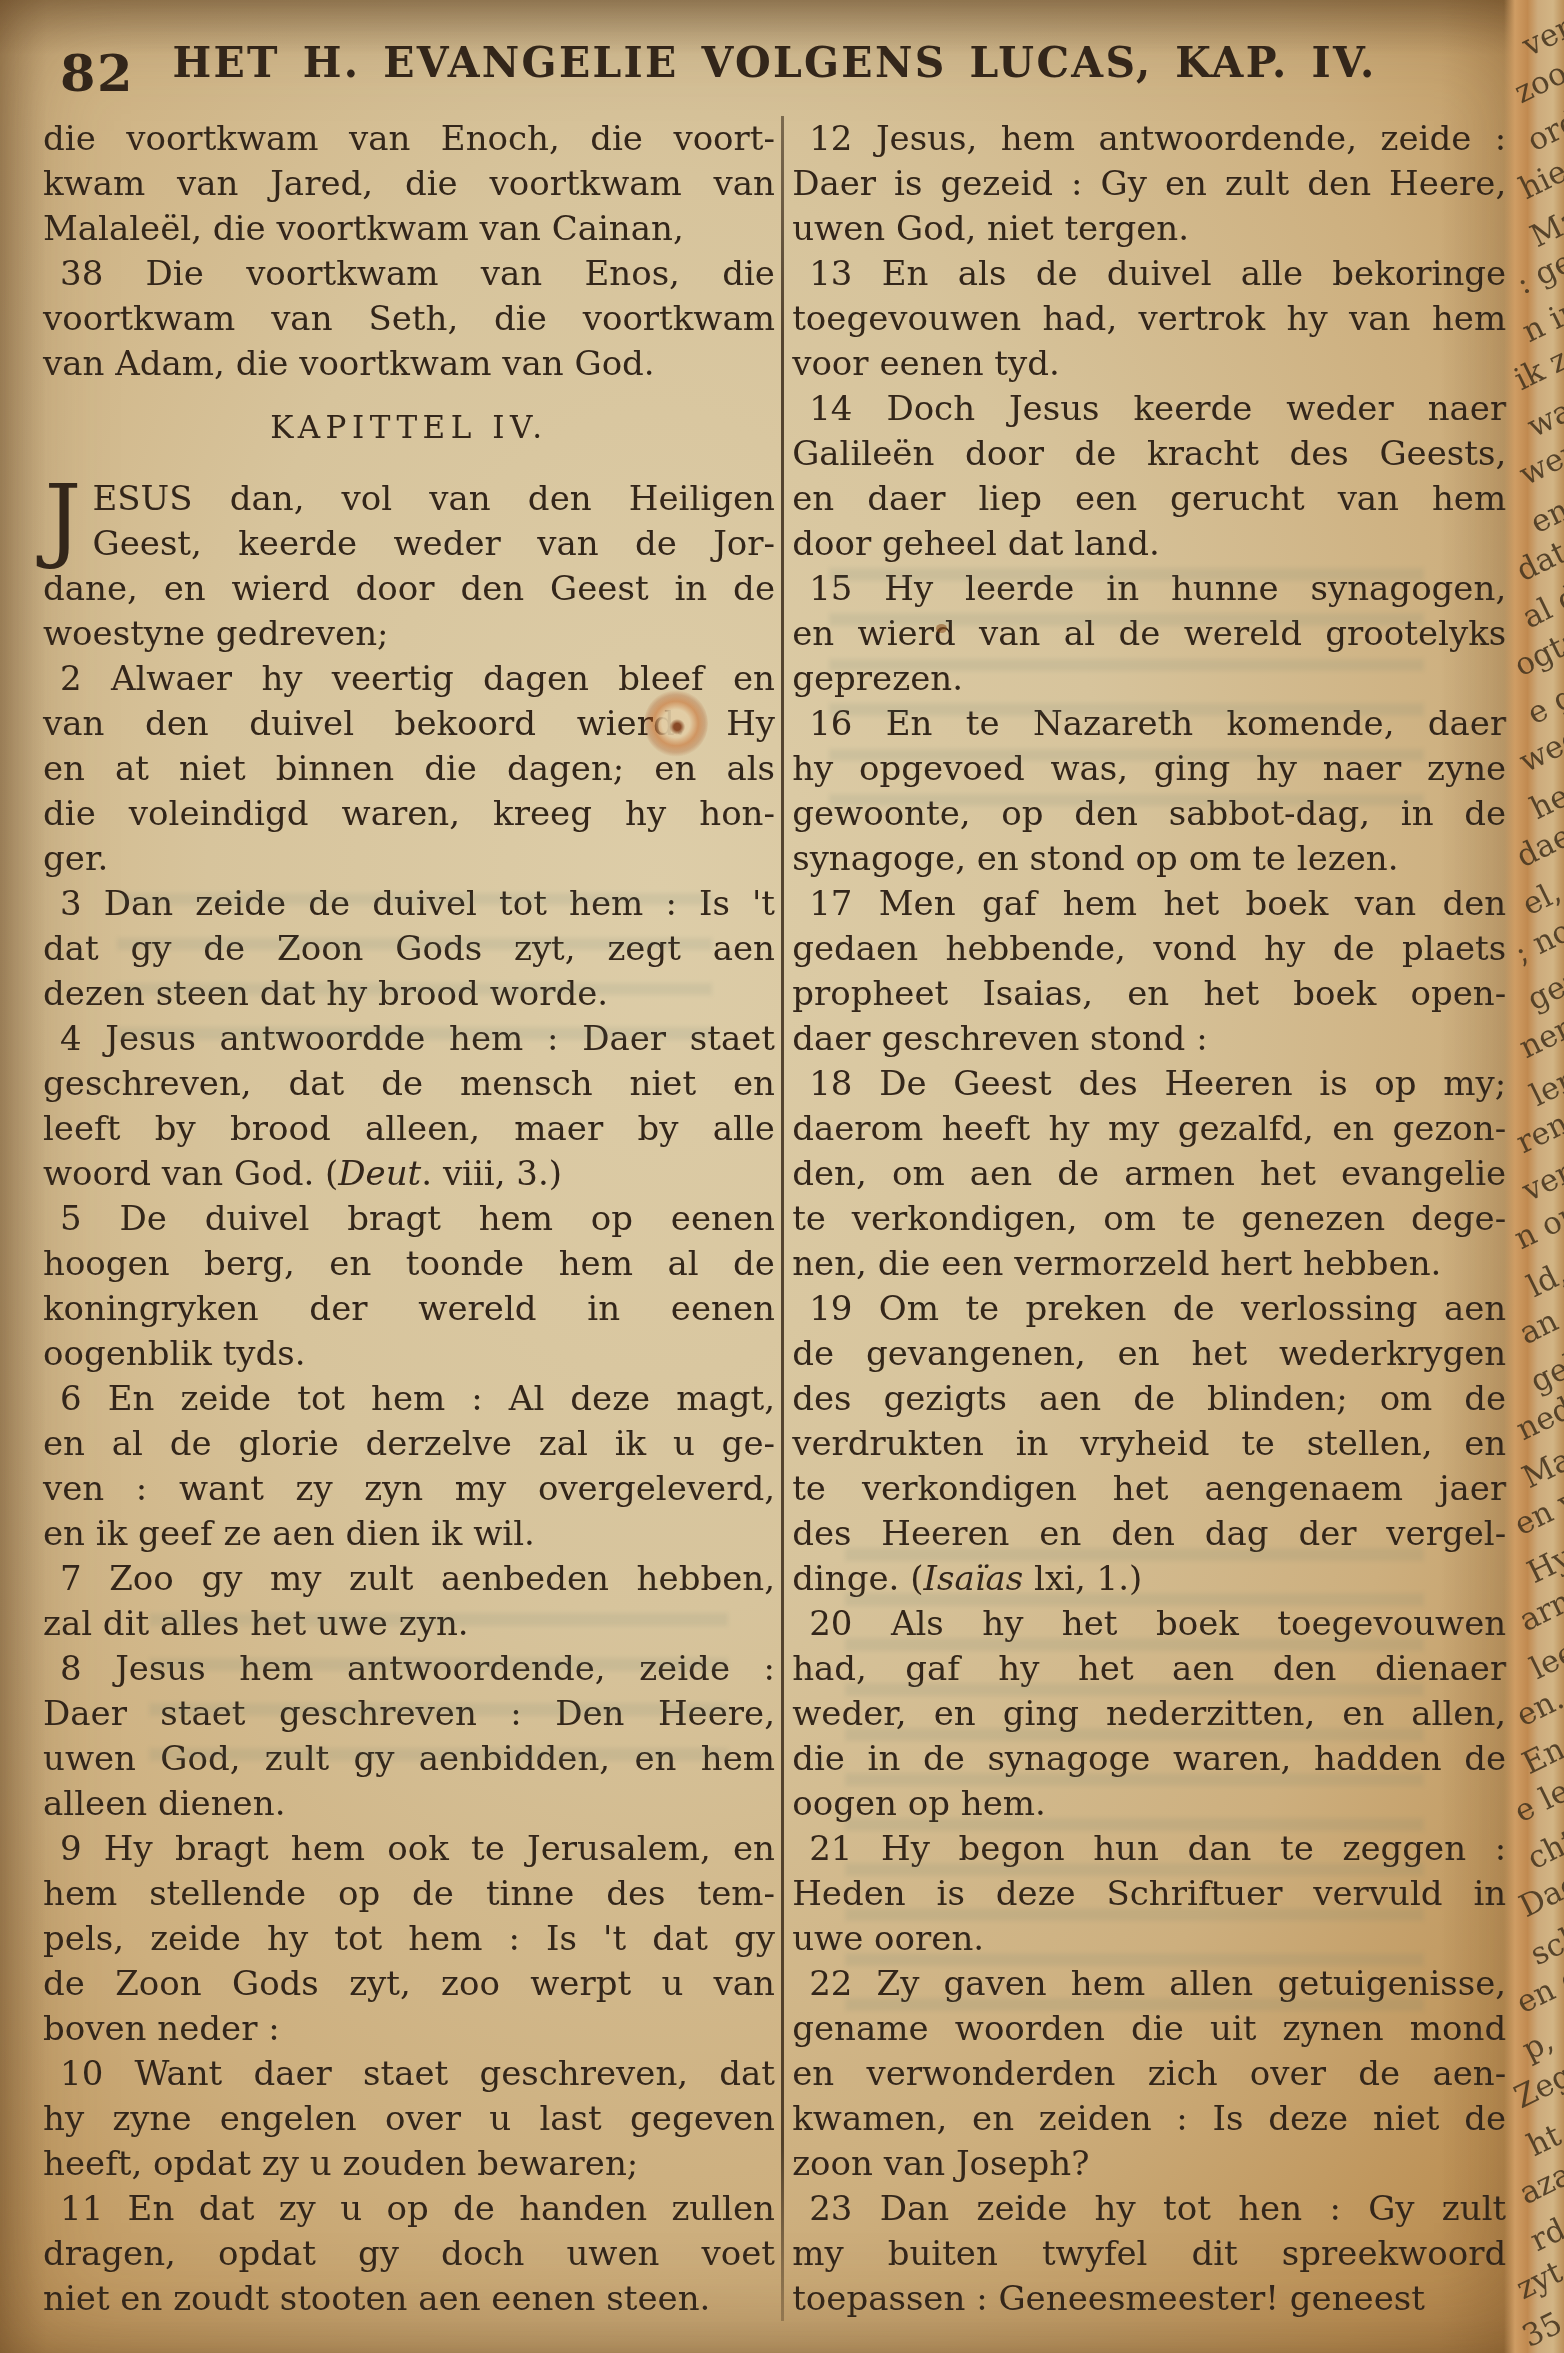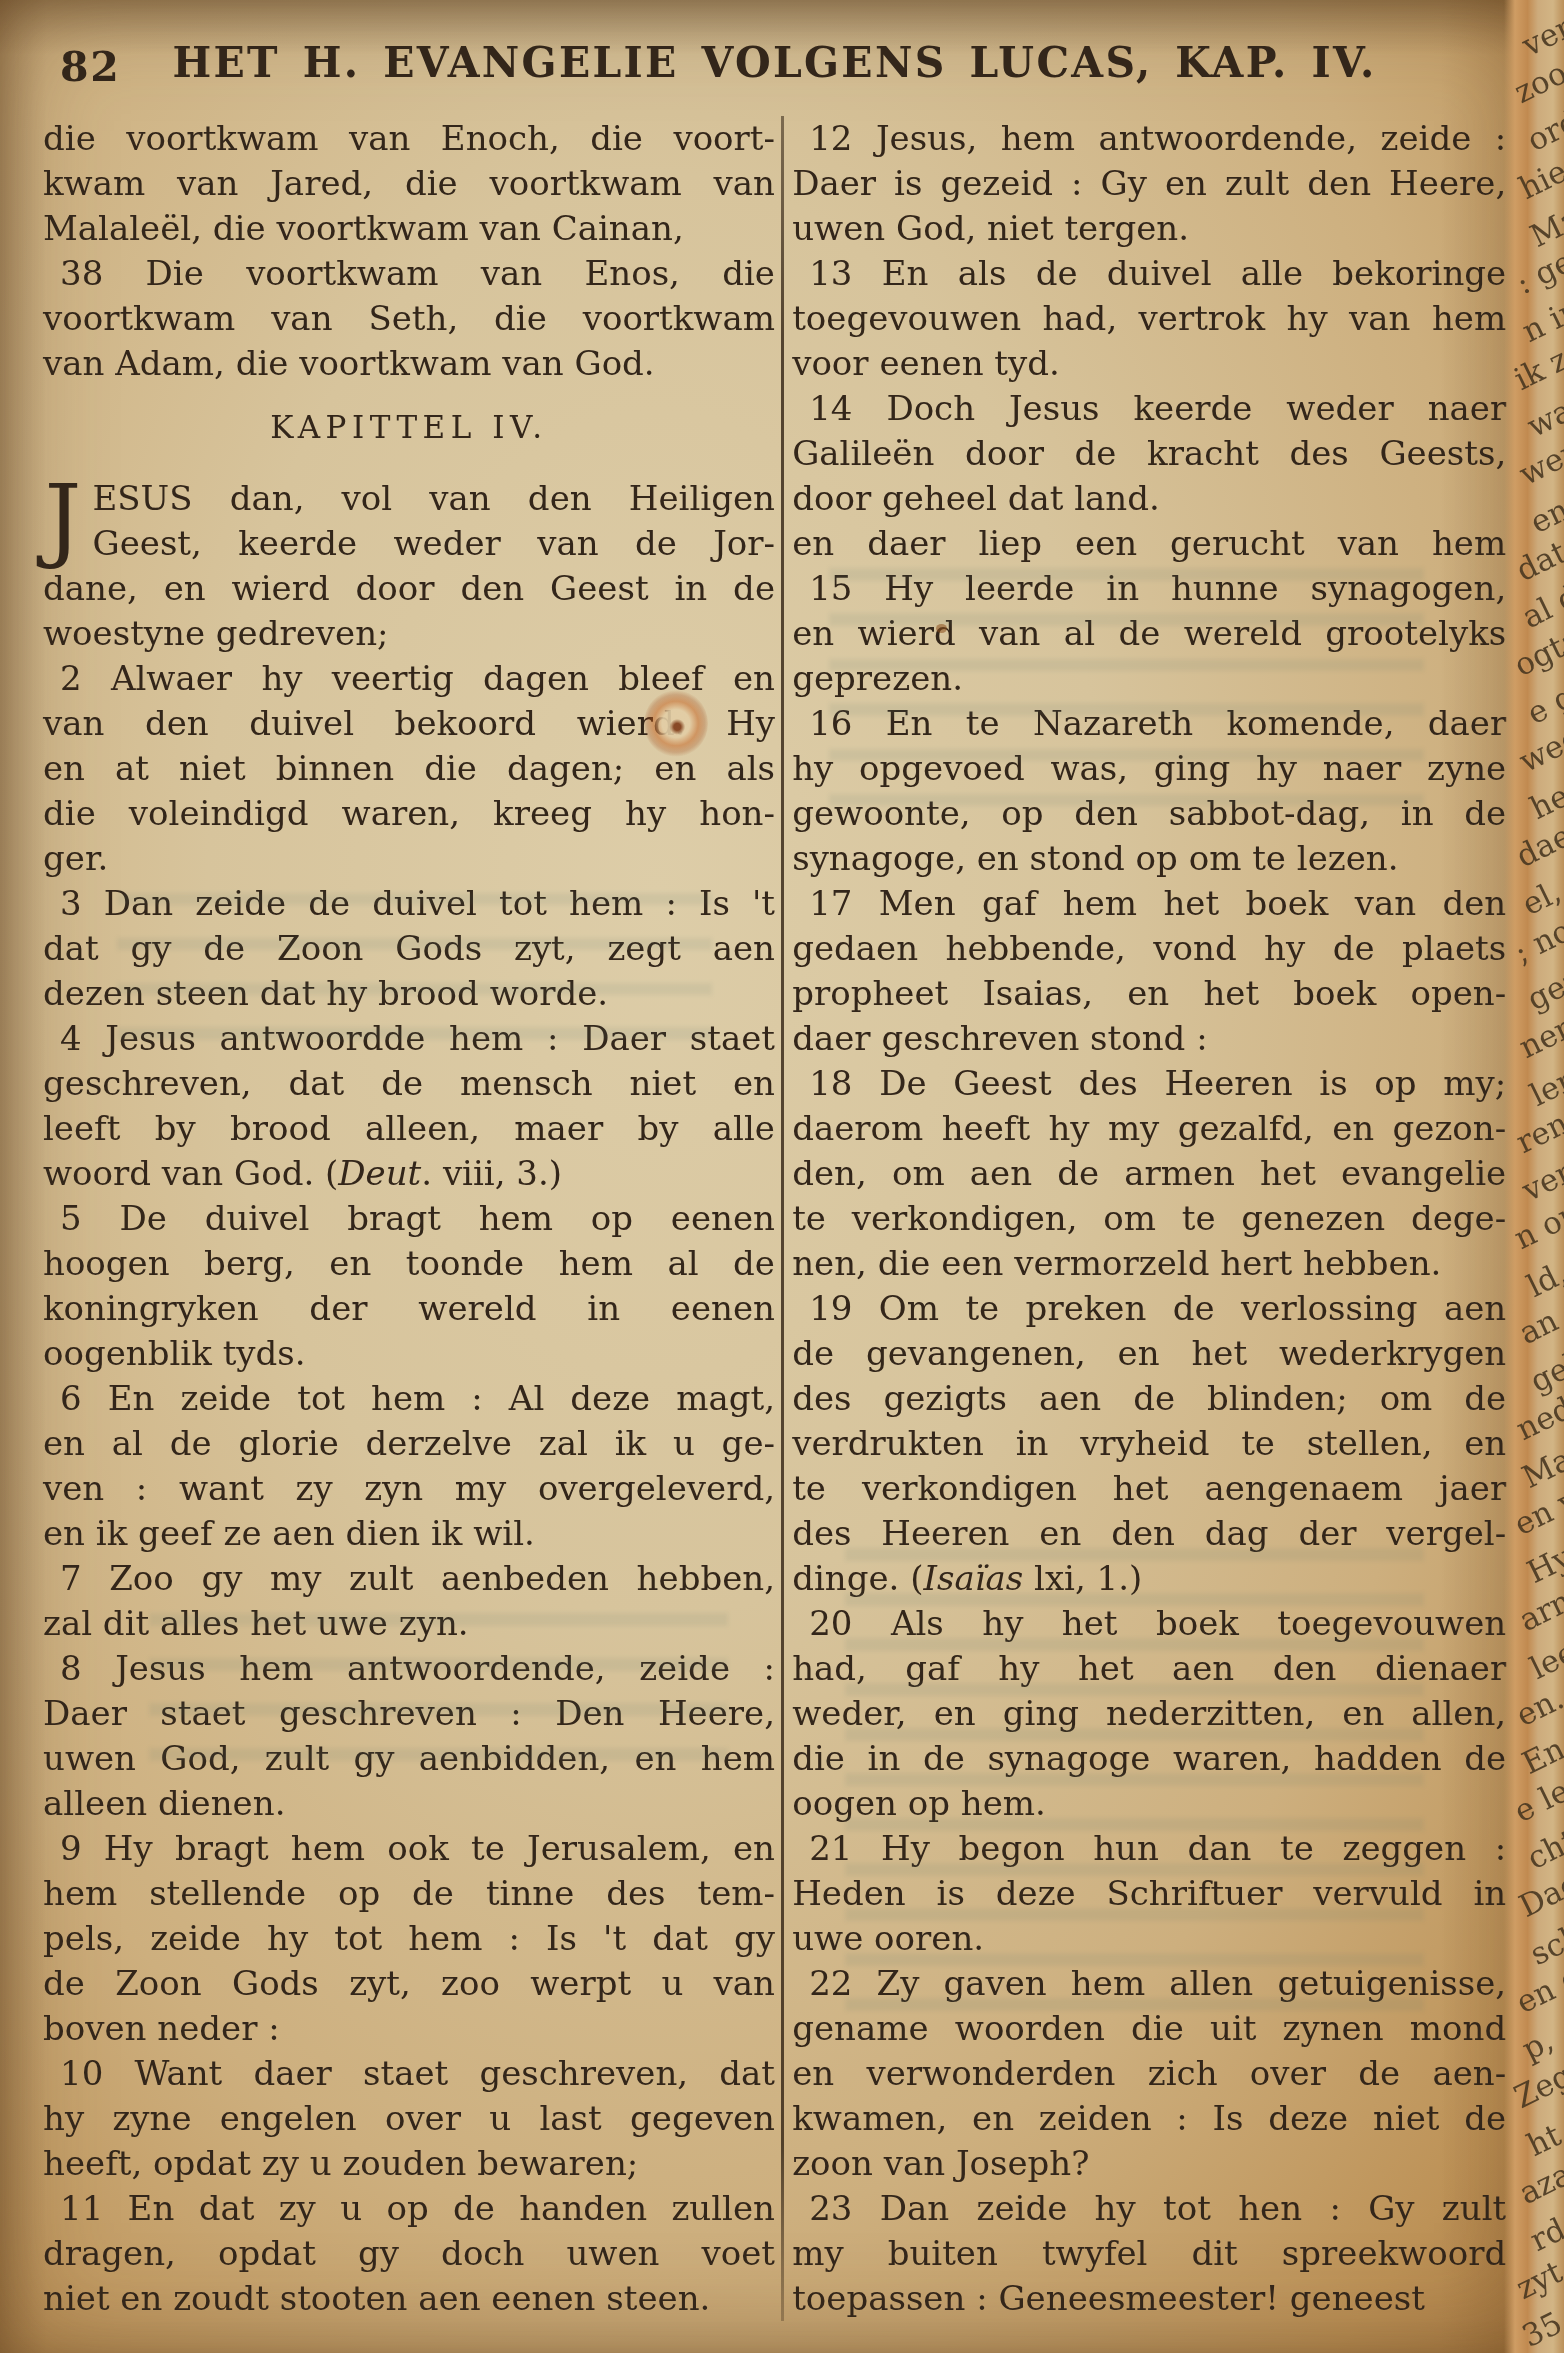--- a/index.html
+++ b/index.html
@@ -13,21 +13,21 @@
       linear-gradient(180deg, rgba(70,45,20,0.30) 0px, rgba(70,45,20,0) 55px),
       linear-gradient(90deg, rgba(80,50,25,0.20) 0px, rgba(80,50,25,0) 47px),
       linear-gradient(270deg, rgba(120,75,30,0.35) 0px, rgba(120,75,30,0) 125px),
       radial-gradient(ellipse at 42% 38%, #ddcda8 0%, #d7c49c 35%, #cdaf7e 65%, #bd9257 88%, #aa7c44 100%);
     box-shadow: inset 0 0 110px rgba(92,58,24,0.45), inset 0 0 31px rgba(92,58,24,0.25);
   }
   
   #header{position:absolute;top:38px;left:43px;width:1463px;height:63px;}
   #page-number{
     position:absolute;left:17px;top:4.7px;
-    font-size:41px;font-weight:700;letter-spacing:1.6px;
+    font-size:51px;font-weight:700;letter-spacing:1.6px;
   }
   #running-title{
     display:block;text-align:center;
     font-size:41px;font-weight:700;letter-spacing:2.3px;
     word-spacing:6.3px;
     transform:scaleY(1.05);
   }
   
   #columns{
     position:absolute;left:43px;top:116px;width:1465px;
@@ -180,22 +180,22 @@
           <div class="line">uwen God, niet tergen.</div>
         </div>
         <div class="para">
           <div class="line just vindent">13 En als de duivel alle bekoringe</div>
           <div class="line just">toegevouwen had, vertrok hy van hem</div>
           <div class="line">voor eenen tyd.</div>
         </div>
         <div class="para">
           <div class="line just vindent">14 Doch Jesus keerde weder naer</div>
           <div class="line just">Galileën door de kracht des Geests,</div>
+          <div class="line just">en daer liep een gerucht van hem</div>
           <div class="line">door geheel dat land.</div>
-          <div class="line just">en daer liep een gerucht van hem</div>
         </div>
         <div class="para">
           <div class="line just vindent">15 Hy leerde in hunne synagogen,</div>
           <div class="line just">en wierd van al de wereld grootelyks</div>
           <div class="line">geprezen.</div>
         </div>
         <div class="para">
           <div class="line just vindent">16 En te Nazareth komende, daer</div>
           <div class="line just">hy opgevoed was, ging hy naer zyne</div>
           <div class="line just">gewoonte, op den sabbot-dag, in de</div>

